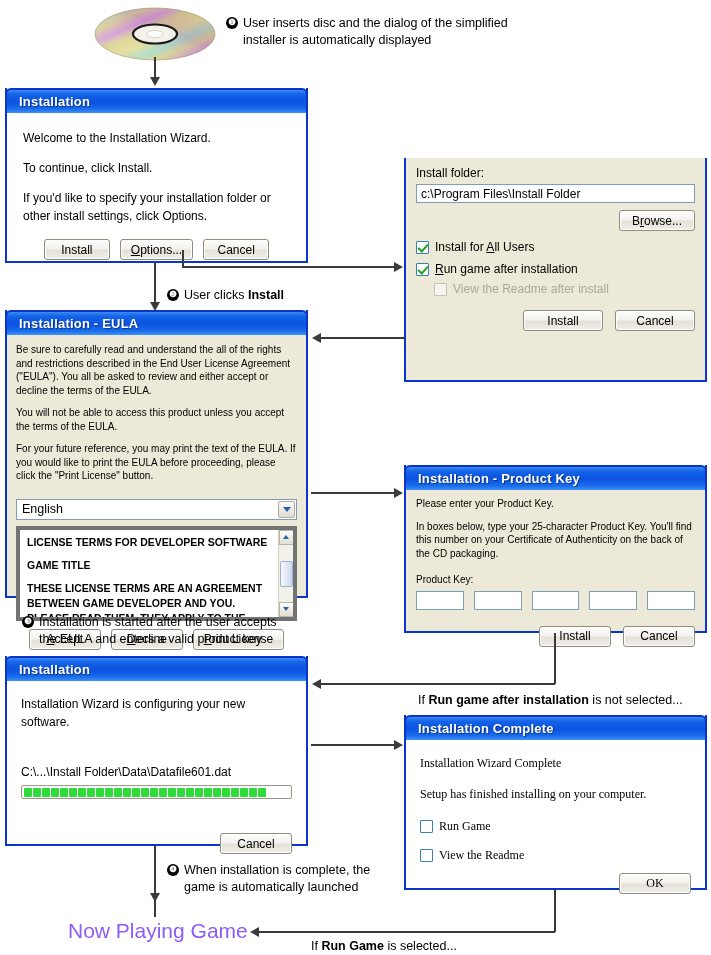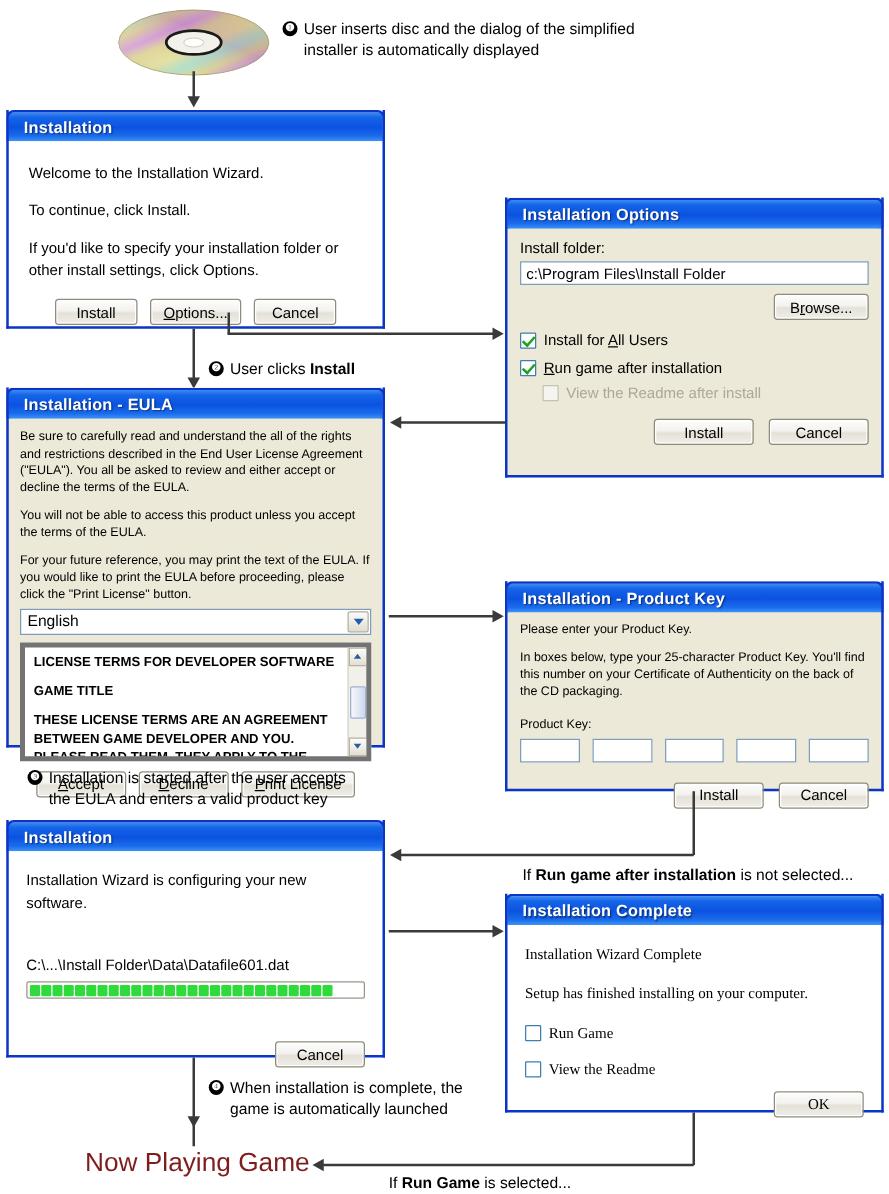--- a/index.html
+++ b/index.html
@@ -142,21 +142,21 @@
   .sbar { width:15px; background:#f1f0e9; border-left:1px solid #d6d3c6; display:flex; flex-direction:column; align-items:center; }
   .sbtn { width:15px; height:15px; background:linear-gradient(to bottom,#fcfcfc,#e2dfd3); border:1px solid #b7b3a5; display:flex;align-items:center;justify-content:center; flex:none;}
   .schev-up{width:0;height:0;border-left:3.5px solid transparent;border-right:3.5px solid transparent;border-bottom:4px solid #2a6099;}
   .schev-dn{width:0;height:0;border-left:3.5px solid transparent;border-right:3.5px solid transparent;border-top:4px solid #2a6099;}
   .sthumb { width:13px; height:26px; background:linear-gradient(to right,#f7f8fd,#cdd8ef); border:1px solid #9eb0d4; border-radius:2px; }
 
   
   .pbar { height:14px; border:1px solid #9a968a; background:#fff; border-radius:2px; padding:1.5px; display:flex; gap:1px; overflow:hidden;}
   .pseg { width:8px; background:#2fdb3a; flex:none; border-radius:1px; }
 
-  .nowplaying { position:absolute; color:#7f1d1d; font-size:21px;text-align:center; }
+  .nowplaying { position:absolute; color:#8b5cf6; font-size:21px;text-align:center; }
   .b { font-weight:bold; }
 </style>
 </head>
 <body>
 
 <div class="cd" style="left:93px; top:6px; width:124px; height:55px;">
   <svg width="124" height="55" viewBox="0 0 124 55">
     <defs>
       <linearGradient id="cdg" x1="0" y1="0" x2="1" y2="1">
         <stop offset="0%" stop-color="#d9d17a"></stop>
@@ -225,23 +225,20 @@
 <div class="arr down" style="left:150px; top:302px;"></div>
 
 <div class="anno anno-flex" style="left:167px; top:287px;">
   <span class="bullet">❷</span>
   <span>
     <span>User clicks </span><span class="b">Install</span>
   </span>
 </div>
 
 <div class="dlg" style="left:404px; top:158px; width:303px; height:224px;">
-  <div class="titlebar">
-    <span>Installation Options</span>
-  </div>
   <div class="dlgbody" style="padding:8px 10px 8px 10px;">
     <div style="font-size:12px; margin-bottom:4px;">Install folder:</div>
     <div class="tf" style="margin-bottom:7px;">
       <span>c:\Program Files\Install Folder</span>
     </div>
     <div style="display:flex; justify-content:flex-end; margin-bottom:9px;">
       <div class="btn" style="min-width:76px;">
         <span>B<u>r</u>owse...</span>
       </div>
     </div>
@@ -274,21 +271,21 @@
 <div class="ln h" style="left:320px; top:337px; width:85px;"></div>
 <div class="arr left" style="left:312px; top:333px;"></div>
 
 <div class="dlg" style="left:5px; top:310px; width:303px; height:288px;">
   <div class="titlebar">
     <span>Installation - EULA</span>
   </div>
   <div class="dlgbody" style="padding:8px 9px 8px 9px;">
     <div class="small" style="margin-bottom:9px;">Be sure to carefully read and understand the all of the rights and restrictions described in the End User License Agreement ("EULA"). You all be asked to review and either accept or decline the terms of the EULA.</div>
     <div class="small" style="margin-bottom:9px;">You will not be able to access this product unless you accept the terms of the EULA.</div>
-    <div class="small" style="margin-bottom:4px;">For your future reference, you may print the text of the EULA.  If you would like to print the EULA before proceeding, please click the "Print License" button.</div>
+    <div class="small" style="margin-bottom:16px;">For your future reference, you may print the text of the EULA.  If you would like to print the EULA before proceeding, please click the "Print License" button.</div>
 
     <div class="sel">
       <span>English</span>
       <span class="arrowbox">
           <span class="chev"></span>
         </span>
     </div>
 
     <div style="margin-top:6px; height:95px; border:4px solid #737373; background:#fff; display:flex; overflow:hidden;">
       <div style="flex:1; padding:5px 7px; font-size:10.5px; font-weight:bold; line-height:1.45;">

